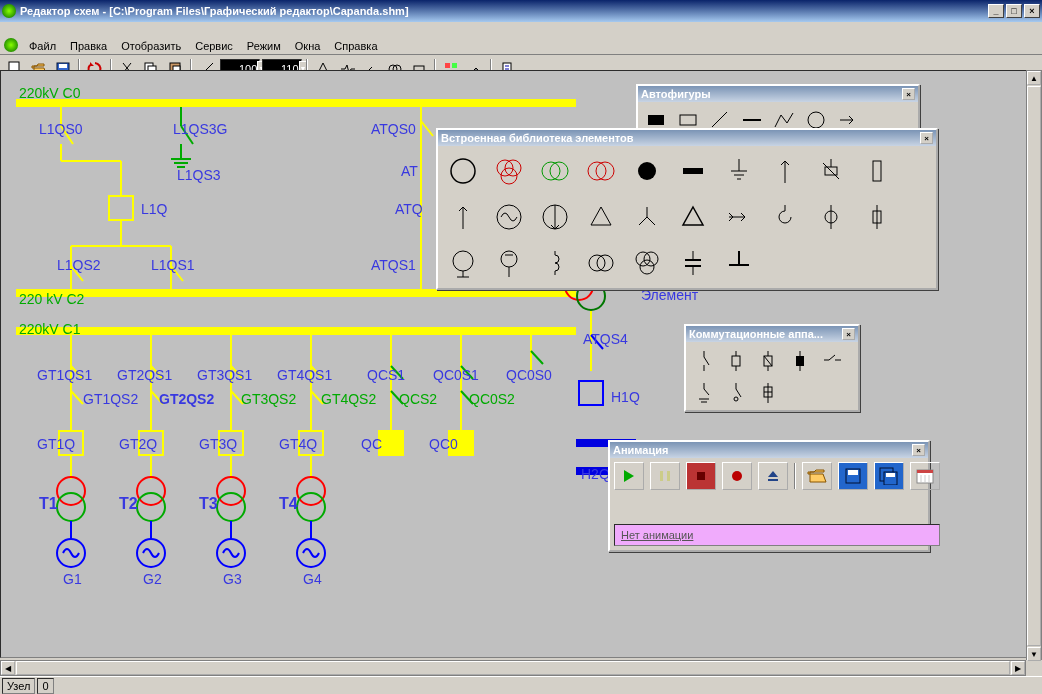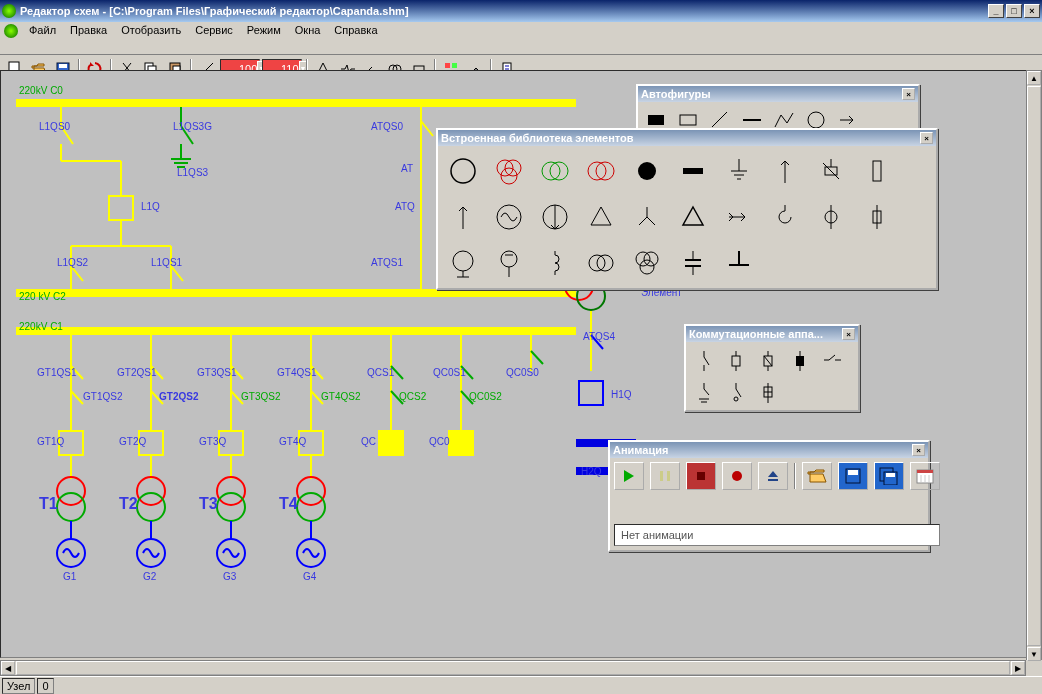--- a/index.html
+++ b/index.html
@@ -5,29 +5,29 @@
 * { box-sizing: border-box; margin: 0; padding: 0; font-family: "Tahoma", sans-serif; font-size: 11px; }
 body { width: 1042px; height: 694px; background: #d4d0c8; overflow: hidden; position: relative; }
 
 
 .titlebar { height: 22px; background: linear-gradient(#0a246a,#a6caf0); color: #fff; display: flex; align-items: center; padding: 0 2px; }
 .titlebar .appicon { width: 14px; height: 14px; background: radial-gradient(circle,#8f0,#060); border-radius: 50%; margin-right: 4px; }
 .titlebar .title { flex: 1; font-weight: bold; }
 .titlebar .winbtn { width: 16px; height: 14px; background: #d4d0c8; border: 1px solid #fff; border-right-color:#404040; border-bottom-color:#404040; margin-left: 2px; display: flex; align-items:center; justify-content:center; color:#000; font-weight:bold; font-family:Arial; font-size:9px; }
 
 
-.menubar { height: 20px; background: #d4d0c8; display: flex; align-items: flex-end; padding: 16px 2px; border-bottom: 1px solid #808080; }
+.menubar { height: 20px; background: #d4d0c8; display: flex; align-items: flex-start; padding: 16px 2px; border-bottom: 1px solid #808080; }
 .menubar .menuitem { padding: 2px 7px; cursor: default; }
 .menubar .appicon2 { width: 14px; height: 14px; background: radial-gradient(circle,#8f0,#060); border-radius: 50%; margin: 0 4px 0 2px; }
 
 
 .toolbar { height: 28px; background: #d4d0c8; display: flex; align-items: center; padding: 2px 4px; gap: 2px; border-bottom: 1px solid #808080; }
 .tbtn { width: 22px; height: 22px; border: 1px solid transparent; display:flex; align-items:center; justify-content:center; cursor:default; }
 .tsep { width: 2px; height: 20px; border-left:1px solid #808080; border-right:1px solid #fff; margin: 0 2px; }
-.tcombo { width: 40px; height: 20px; background:#ef4444; color:#fff; border:1px inset #808080; display:flex; align-items:center; padding:0 18px; font-size:10px; }
+.tcombo { width: 40px; height: 20px; background:#000000; color:#fff; border:1px inset #808080; display:flex; align-items:center; padding:0 18px; font-size:10px; }
 .tcombo .dd { width:12px; height:16px; background:#d4d0c8; border:1px outset #fff; margin-left:auto; display:flex; align-items:center; justify-content:center; font-size:7px; }
 
 
 .canvas-wrap { position: absolute; top: 70px; left: 0; right: 0; bottom: 36px; background:#c0c0c0; overflow:hidden; border:1px inset #808080;}
 .canvas { position: relative; width: 100%; height: 100%; }
 
 
 .hscroll { position:absolute; left:0; right:16px; bottom:18px; height:16px; background:#d4d0c8; border:1px solid #808080; display:flex; }
 .vscroll { position:absolute; right:0; top:70px; bottom:34px; width:16px; background:#d4d0c8; border:1px solid #808080; }
 .sbtn { width:14px; height:14px; background:#d4d0c8; border:1px outset #fff; display:flex; align-items:center; justify-content:center; font-size:8px; }
@@ -47,24 +47,24 @@
 .pitem svg { width:32px; height:32px; }
 .psmall { width:28px; height:28px; }
 .psmall svg { width:22px; height:22px; }
 
 
 .anim .pbody { flex-direction:column; align-items:stretch; gap:6px; }
 .anim .abuttons { display:flex; gap:6px; align-items:center; }
 .anim .abtn { width:30px; height:28px; border:1px outset #fff; display:flex; align-items:center; justify-content:center; }
 .anim .abtn.play { color:#0a0; }
 .anim .asep { width:2px; height:26px; border-left:1px solid #808080; border-right:1px solid #fff; }
-.anim .atxt { background:#ffffff; border:1px inset #808080; padding:4px 6px; color:#555; }
-
-
-.slabel { position:absolute; color:#3838e0; font-size:10px; white-space:nowrap; }
+.anim .atxt { background:#f0abfc; border:1px inset #808080; padding:4px 6px; color:#555;text-decoration:underline; }
+
+
+.slabel { position:absolute; color:#3838e0; font-size:14px; white-space:nowrap; }
 .sgreen { color:#0a0; }
 .sblue  { color:#3838e0; }
 .tbig { font-size:16px; font-weight:bold; }
 
 svg.sch { position:absolute; top:0; left:0; }
 </style>
 </head>
 <body>
 
 <div class="titlebar">

